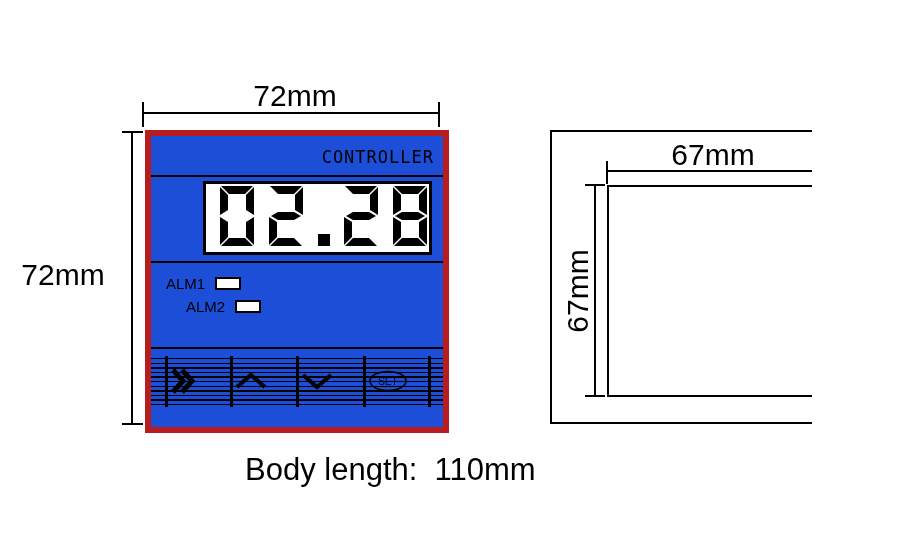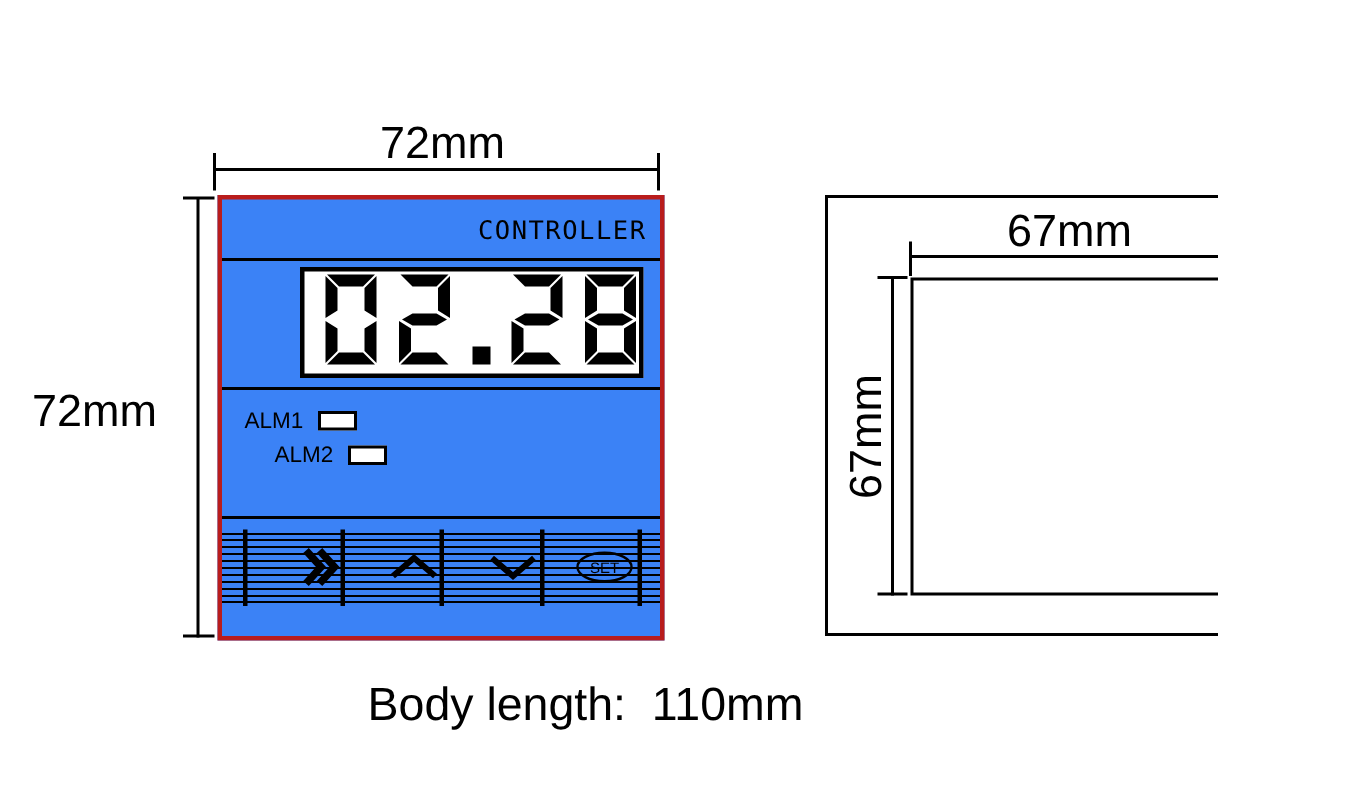--- a/index.html
+++ b/index.html
@@ -7,36 +7,36 @@
     position:relative;width:812px;height:535px;background:#ffffff;
     font-family:"Liberation Sans",sans-serif;color:#000;overflow:hidden;
   }
   .hline{position:absolute;height:2px;background:#000;}
   .vline{position:absolute;width:2px;background:#000;}
   .dim-label{position:absolute;font-size:30px;color:#000;text-align:center;line-height:1.05;}
   .dim-label.rot{transform:rotate(-90deg);transform-origin:center center;}
 
   
   .device{position:absolute;left:145px;top:130px;width:292px;height:291px;
-          border:3px solid #b91c1c;background:#3b82f6;}
+          border:6px solid #b91c1c;background:#1d4ed8;}
   .device .secline{left:0;right:0;}
   .brand{position:absolute;top:11px;right:9px;font-family:"DejaVu Sans Mono",monospace;
          font-size:17px;letter-spacing:1px;color:#000;}
   .lcd{position:absolute;left:52px;top:45px;width:223px;height:68px;border:3px solid #000;
        background:#fff;display:flex;align-items:center;justify-content:center;}
   .alm-row{position:absolute;left:15px;display:flex;align-items:center;gap:10px;}
   .alm-row.r1{top:140px;}
   .alm-row.r2{top:163px;margin-left:20px;}
   .alm-label{font-size:15px;line-height:15px;color:#000;text-align:right;}
   .alm-led{width:22px;height:9px;border:2px solid #000;background:#fff;display:inline-block;}
   .stripes{position:absolute;left:0;right:0;top:222px;height:47px;
            background:repeating-linear-gradient(to bottom,#000 0 1.4px,transparent 1.4px 4.6px);}
   .sep{position:absolute;top:220px;width:3px;height:51px;background:#000;}
   .key{position:absolute;top:226px;width:62px;height:38px;display:flex;
-       align-items:center;justify-content:flex-end;cursor:pointer;}
+       align-items:center;justify-content:flex-start;cursor:pointer;}
   .key svg{display:block;}
 
   
   .cut-outer{position:absolute;left:550px;top:130px;width:291px;height:290px;
              border:2px solid #000;background:#fff;}
   .cut-inner{position:absolute;left:607px;top:185px;width:206px;height:208px;
              border:2px solid #000;background:#fff;}
 
   .caption{position:absolute;left:245px;top:452px;width:480px;text-align:left;
            font-size:31px;color:#000;white-space:pre;}

